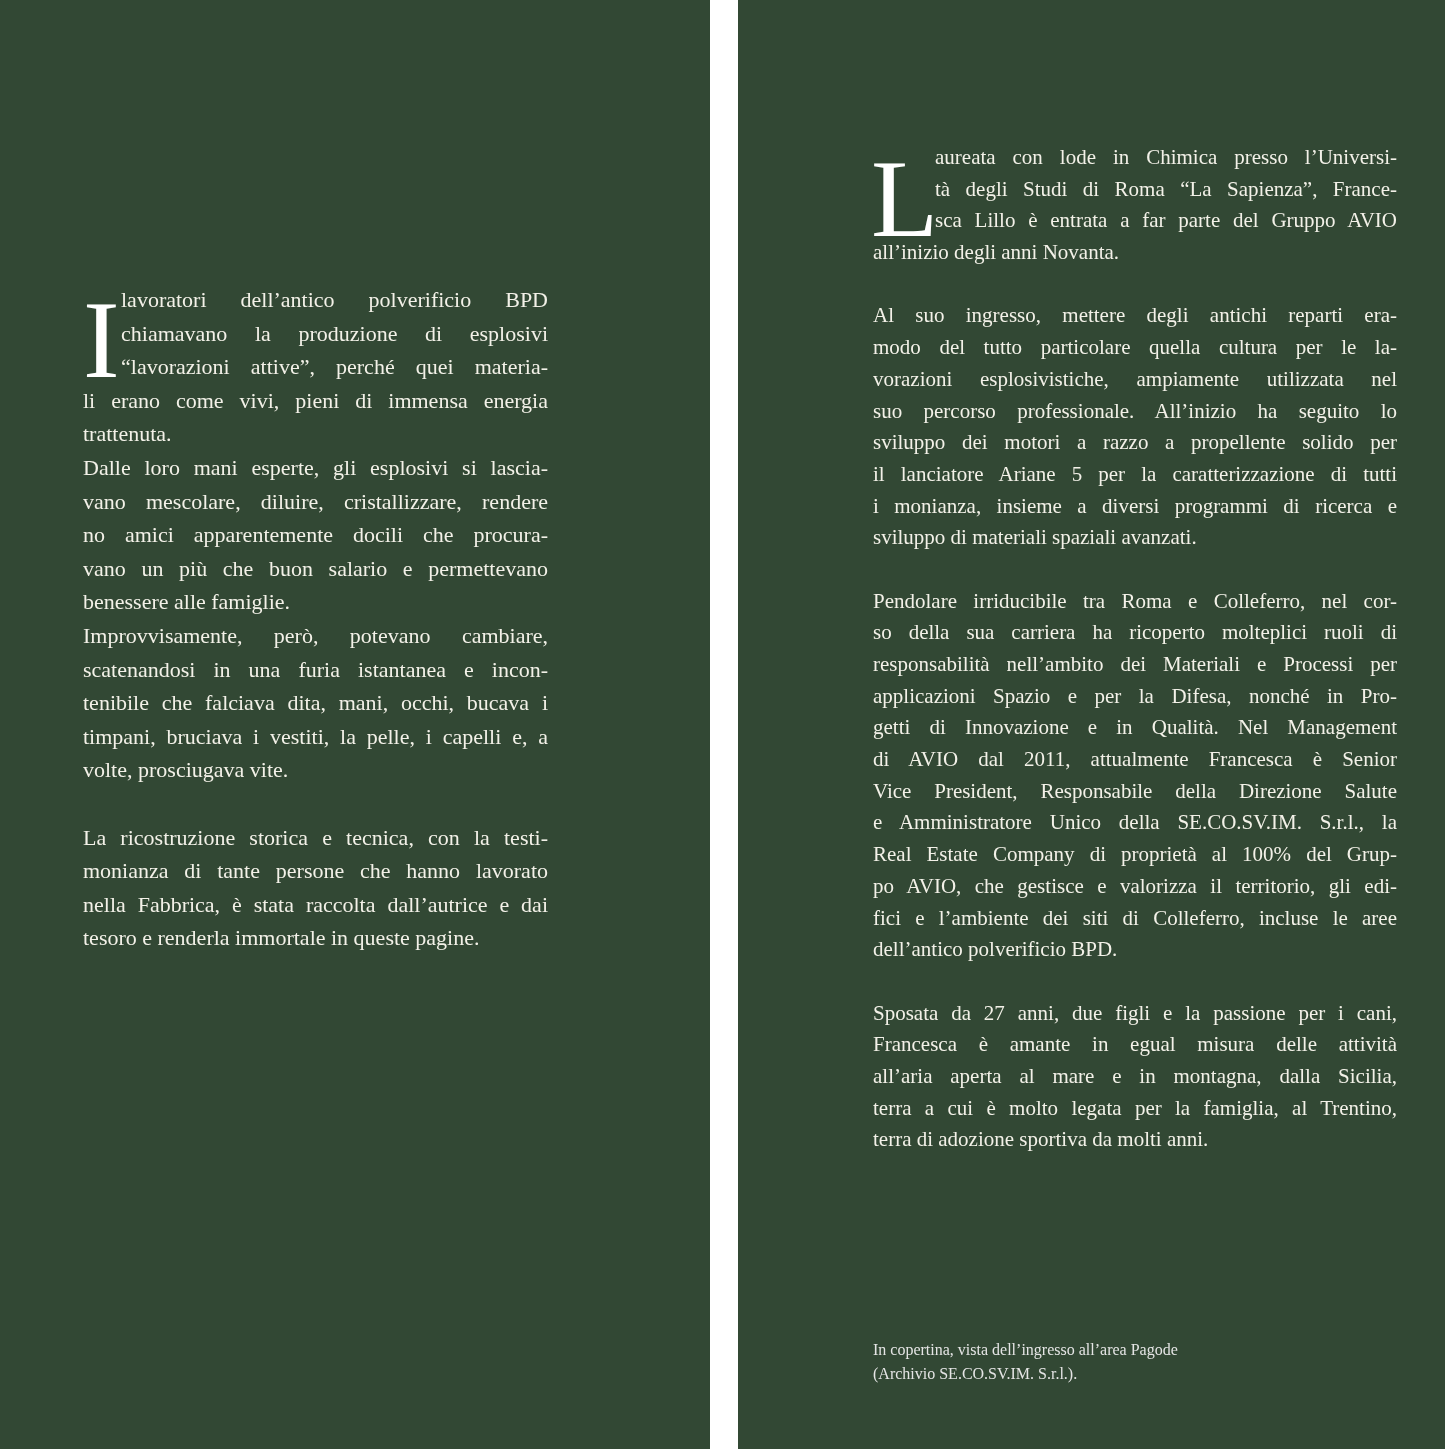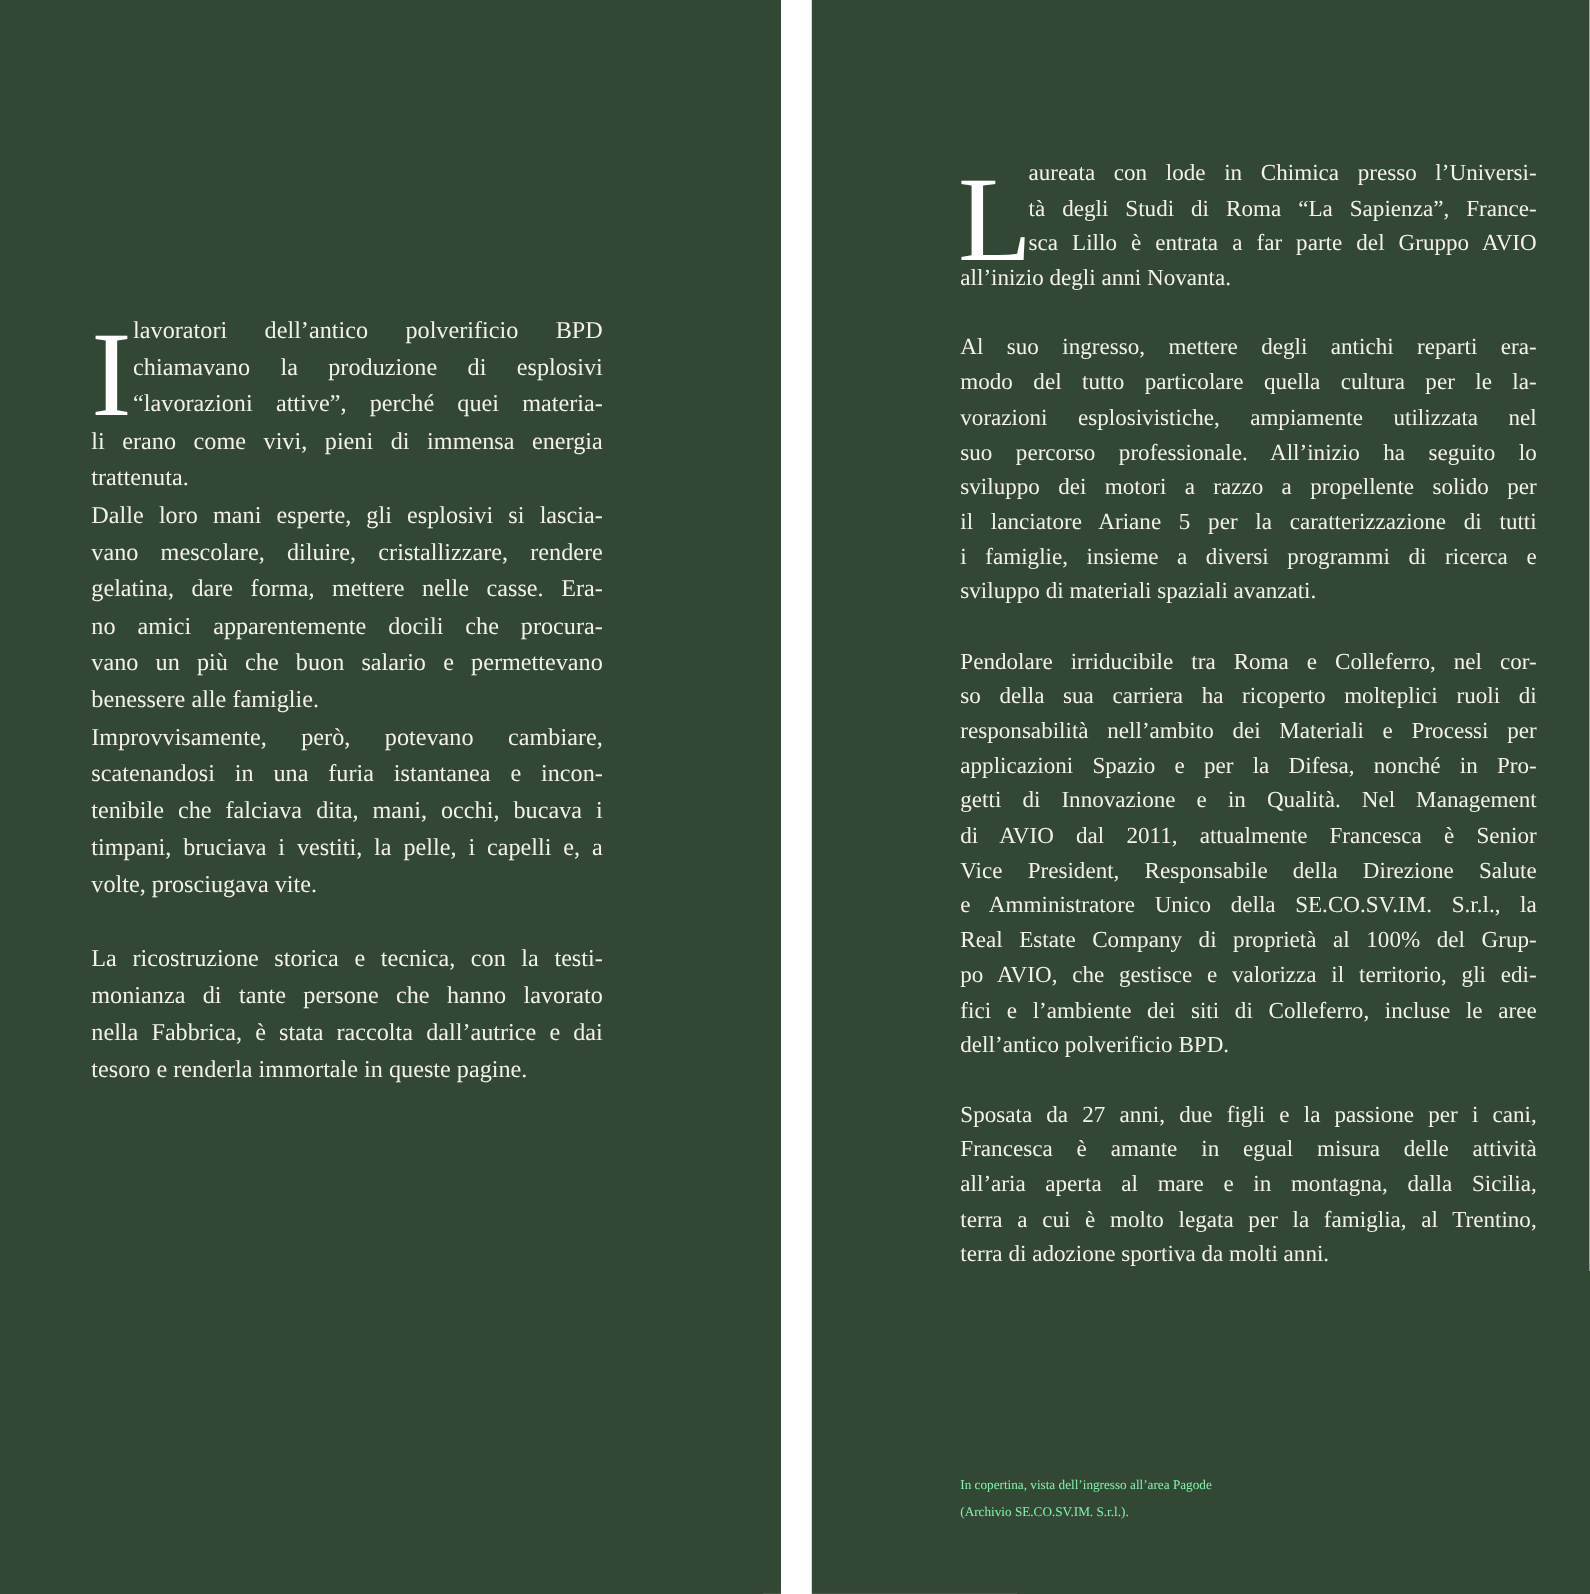--- a/index.html
+++ b/index.html
@@ -84,23 +84,23 @@
     .dropcap-l {
       left: -2px;
       top: 2px;
       font-size: 110px;
     }
     .caption {
       position: absolute;
       left: 135px;
       top: 1338px;
       width: 500px;
-      color: #86efac;
+      color: #e5e5e5;
       font-family: "Liberation Serif", "DejaVu Serif", serif;
-      font-size: 12px;
+      font-size: 16px;
       line-height: 24px;
     }
     .caption .line { height: 24px; text-align: left; text-align-last: left; }
   </style>
 </head>
 <body>
 
 <div class="page page-left">
   <div class="col col-left">
     <span class="dropcap dropcap-i">I</span>
@@ -109,21 +109,20 @@
       <span class="line indent-left">lavoratori dell’antico polverificio BPD</span>
       <span class="line indent-left">chiamavano la produzione di esplosivi</span>
       <span class="line indent-left">“lavorazioni attive”, perché quei materia-</span>
       <span class="line">li erano come vivi, pieni di immensa energia</span>
       <span class="line last">trattenuta.</span>
     </div>
 
     <div>
       <span class="line">Dalle loro mani esperte, gli esplosivi si lascia-</span>
       <span class="line">vano mescolare, diluire, cristallizzare, rendere</span>
-      <span class="line">gelatina, dare forma, mettere nelle casse. Era-</span>
       <span class="line">no amici apparentemente docili che procura-</span>
       <span class="line">vano un più che buon salario e permettevano</span>
       <span class="line last">benessere alle famiglie.</span>
     </div>
 
     <div>
       <span class="line">Improvvisamente, però, potevano cambiare,</span>
       <span class="line">scatenandosi in una furia istantanea e incon-</span>
       <span class="line">tenibile che falciava dita, mani, occhi, bucava i</span>
       <span class="line">timpani, bruciava i vestiti, la pelle, i capelli e, a</span>
@@ -156,21 +155,21 @@
 
     <div class="gap-right"></div>
 
     <div>
       <span class="line">Al suo ingresso, mettere degli antichi reparti era-</span>
       <span class="line">modo del tutto particolare quella cultura per le la-</span>
       <span class="line">vorazioni esplosivistiche, ampiamente utilizzata nel</span>
       <span class="line">suo percorso professionale. All’inizio ha seguito lo</span>
       <span class="line">sviluppo dei motori a razzo a propellente solido per</span>
       <span class="line">il lanciatore Ariane 5 per la caratterizzazione di tutti</span>
-      <span class="line">i famiglie, insieme a diversi programmi di ricerca e</span>
+      <span class="line">i monianza, insieme a diversi programmi di ricerca e</span>
       <span class="line last">sviluppo di materiali spaziali avanzati.</span>
     </div>
 
     <div class="gap-right"></div>
 
     <div>
       <span class="line">Pendolare irriducibile tra Roma e Colleferro, nel cor-</span>
       <span class="line">so della sua carriera ha ricoperto molteplici ruoli di</span>
       <span class="line">responsabilità nell’ambito dei Materiali e Processi per</span>
       <span class="line">applicazioni Spazio e per la Difesa, nonché in Pro-</span>

